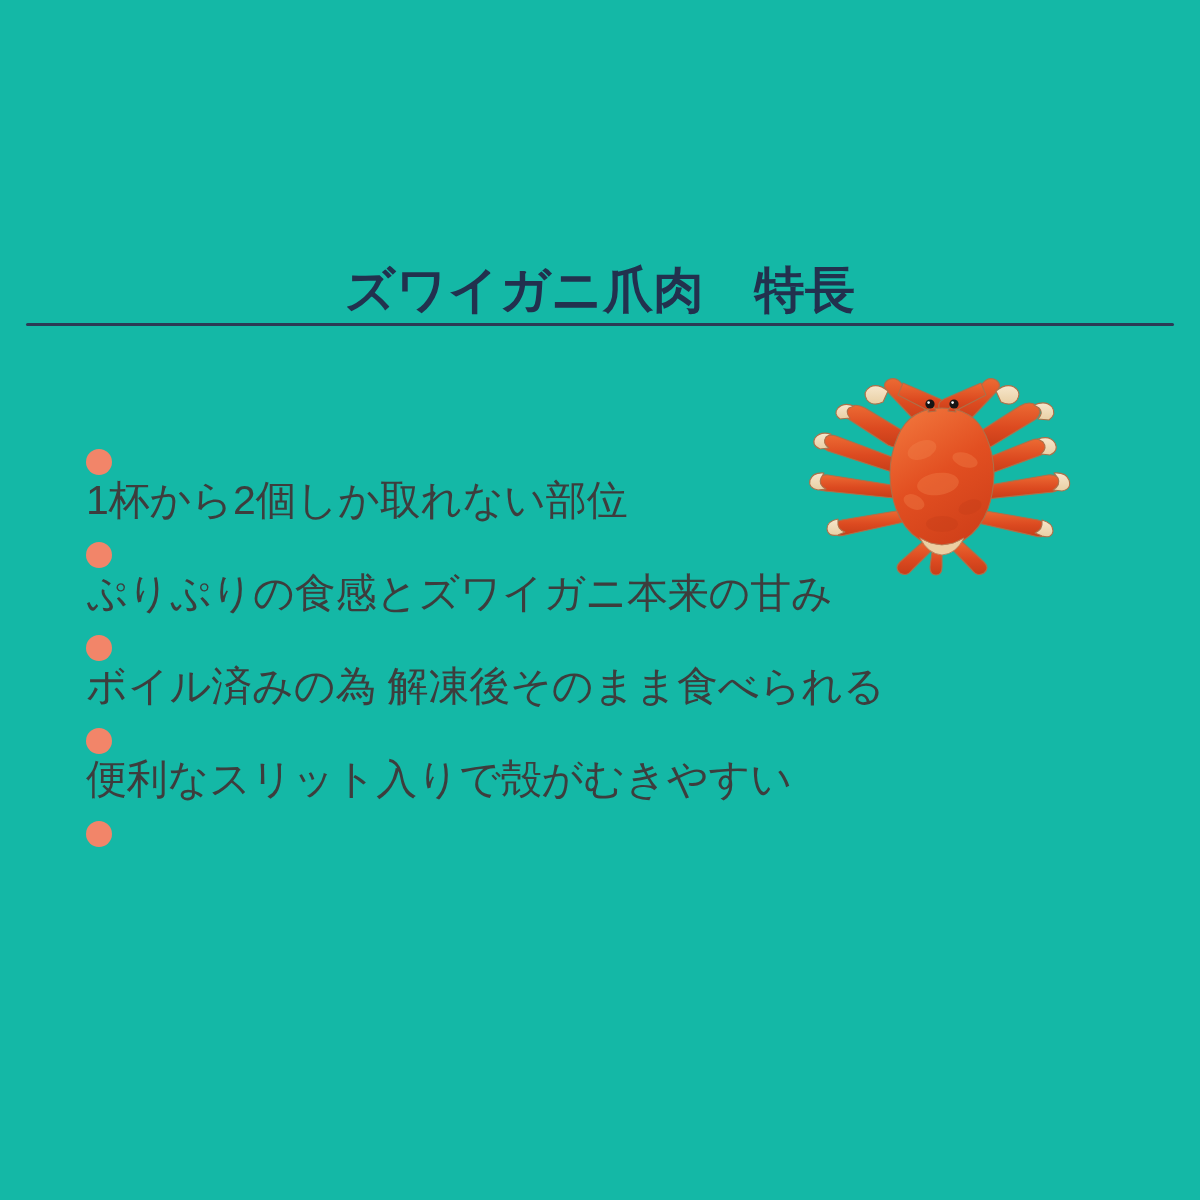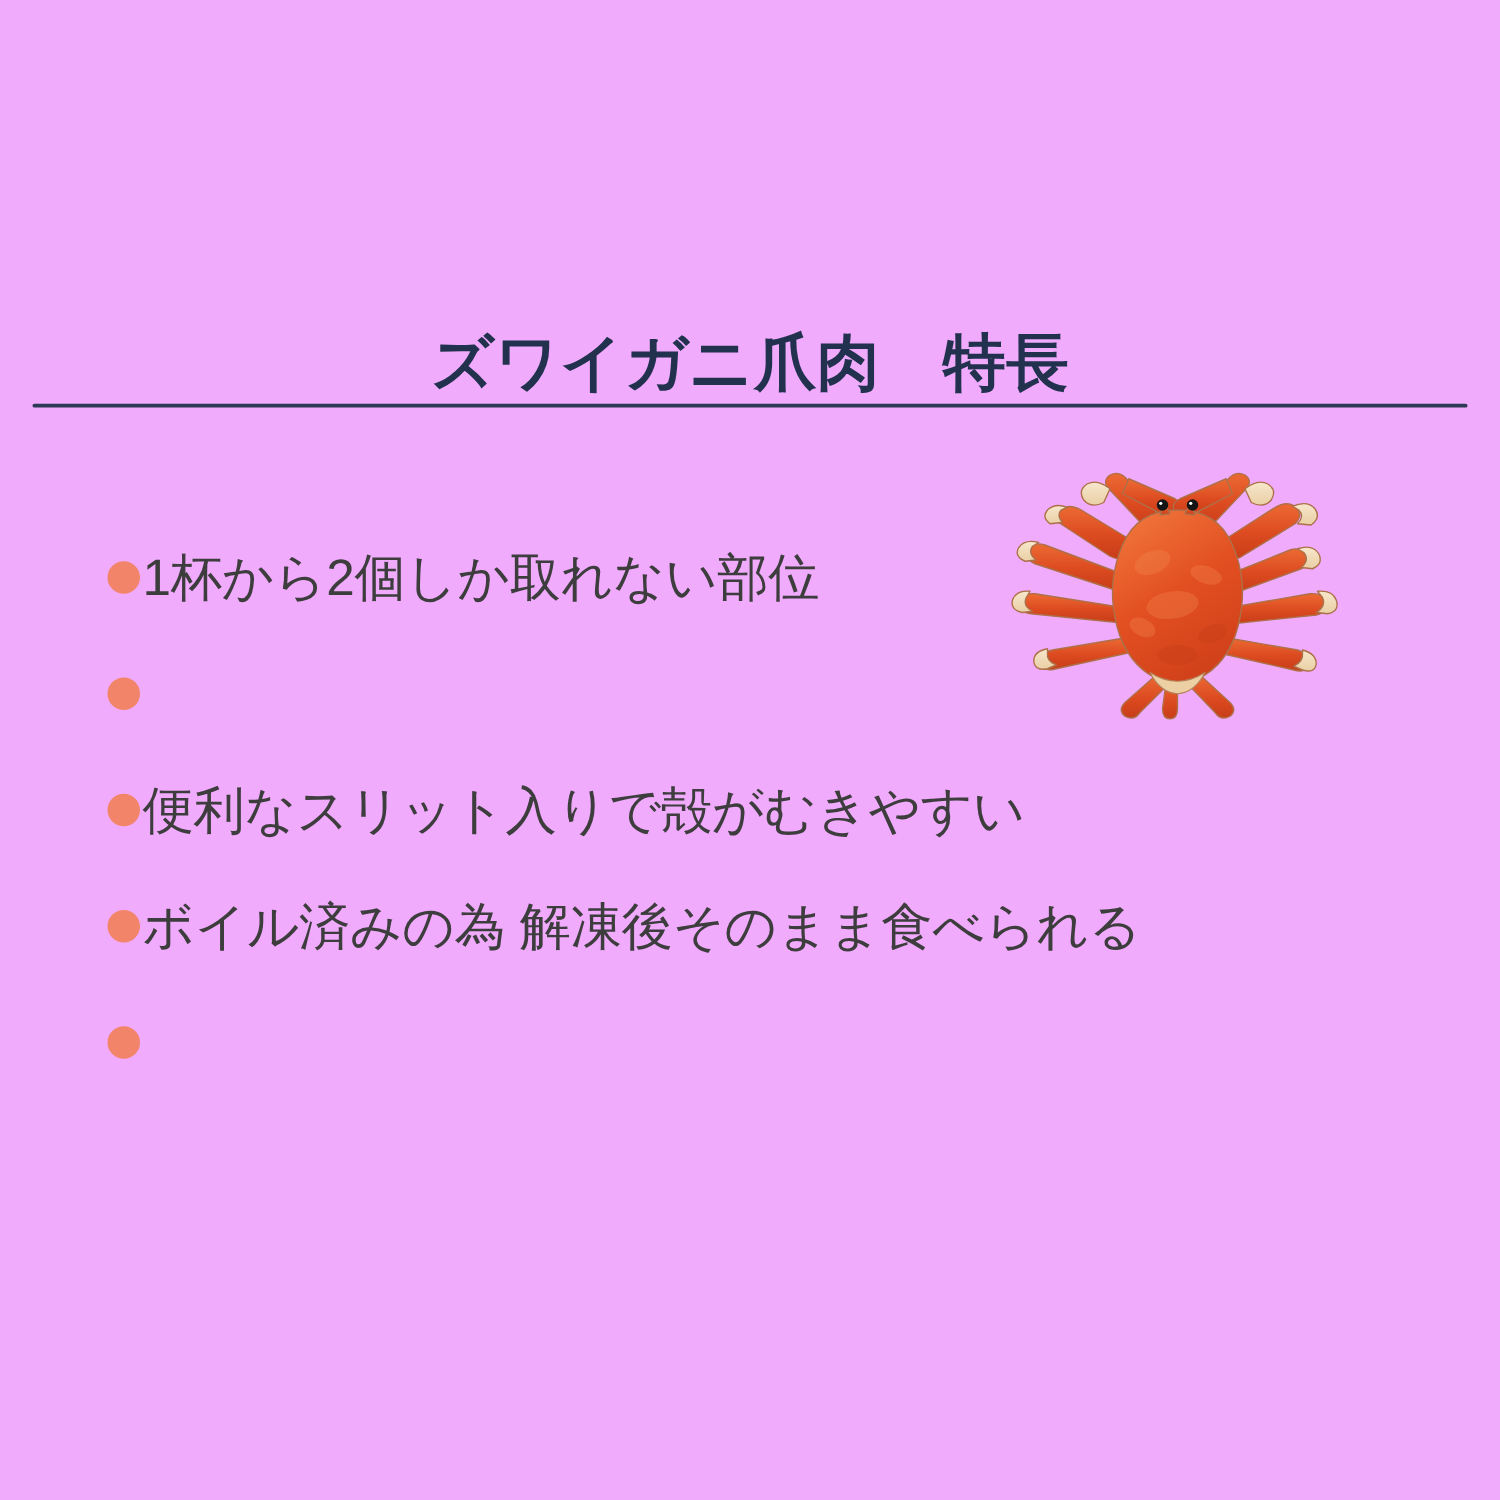--- a/index.html
+++ b/index.html
@@ -14,21 +14,21 @@
     font-family: "Liberation Sans", "DejaVu Sans", sans-serif;
     overflow: hidden;
     position: relative;
   }
 
   #slide {
     position: absolute;
     inset: 0;
     width: 1200px;
     height: 1200px;
-    background: #f0abfc;
+    background: #14b8a6;
   }
 
   
   #title-block {
     position: absolute;
     left: 0;
     top: 228px;
     width: 1200px;
     text-align: center;
   }
@@ -57,20 +57,21 @@
   #feature-list {
     position: absolute;
     left: 86px;
     top: 437px;
     width: 1060px;
   }
   .feature-item {
     display: flex;
     align-items: flex-start;
     height: 93px;
+    flex-direction: column;
   }
   .feature-bullet {
     flex: 0 0 auto;
     width: 26px;
     height: 26px;
     border-radius: 50%;
     background: #f28569;
     margin-top: 12px;
     margin-right: 2px;
   }
@@ -111,30 +112,31 @@
 
   <ul id="feature-list" style="list-style:none;margin:0;padding:0;">
 
     <li class="feature-item">
       <span class="feature-bullet"></span>
       <span class="feature-text">1杯から2個しか取れない部位</span>
     </li>
 
     <li class="feature-item">
       <span class="feature-bullet"></span>
+      <span class="feature-text">ぷりぷりの食感とズワイガニ本来の甘み</span>
+    </li>
+
+    <li class="feature-item">
+      <span class="feature-bullet"></span>
+      <span class="feature-text">ボイル済みの為 解凍後そのまま食べられる</span>
     </li>
 
     <li class="feature-item">
       <span class="feature-bullet"></span>
       <span class="feature-text">便利なスリット入りで殻がむきやすい</span>
-    </li>
-
-    <li class="feature-item">
-      <span class="feature-bullet"></span>
-      <span class="feature-text">ボイル済みの為 解凍後そのまま食べられる</span>
     </li>
 
     <li class="feature-item">
       <span class="feature-bullet"></span>
     </li>
 
   </ul>
 
   <div id="crab-figure">
     <svg viewBox="0 0 340 220" xmlns="http://www.w3.org/2000/svg">

